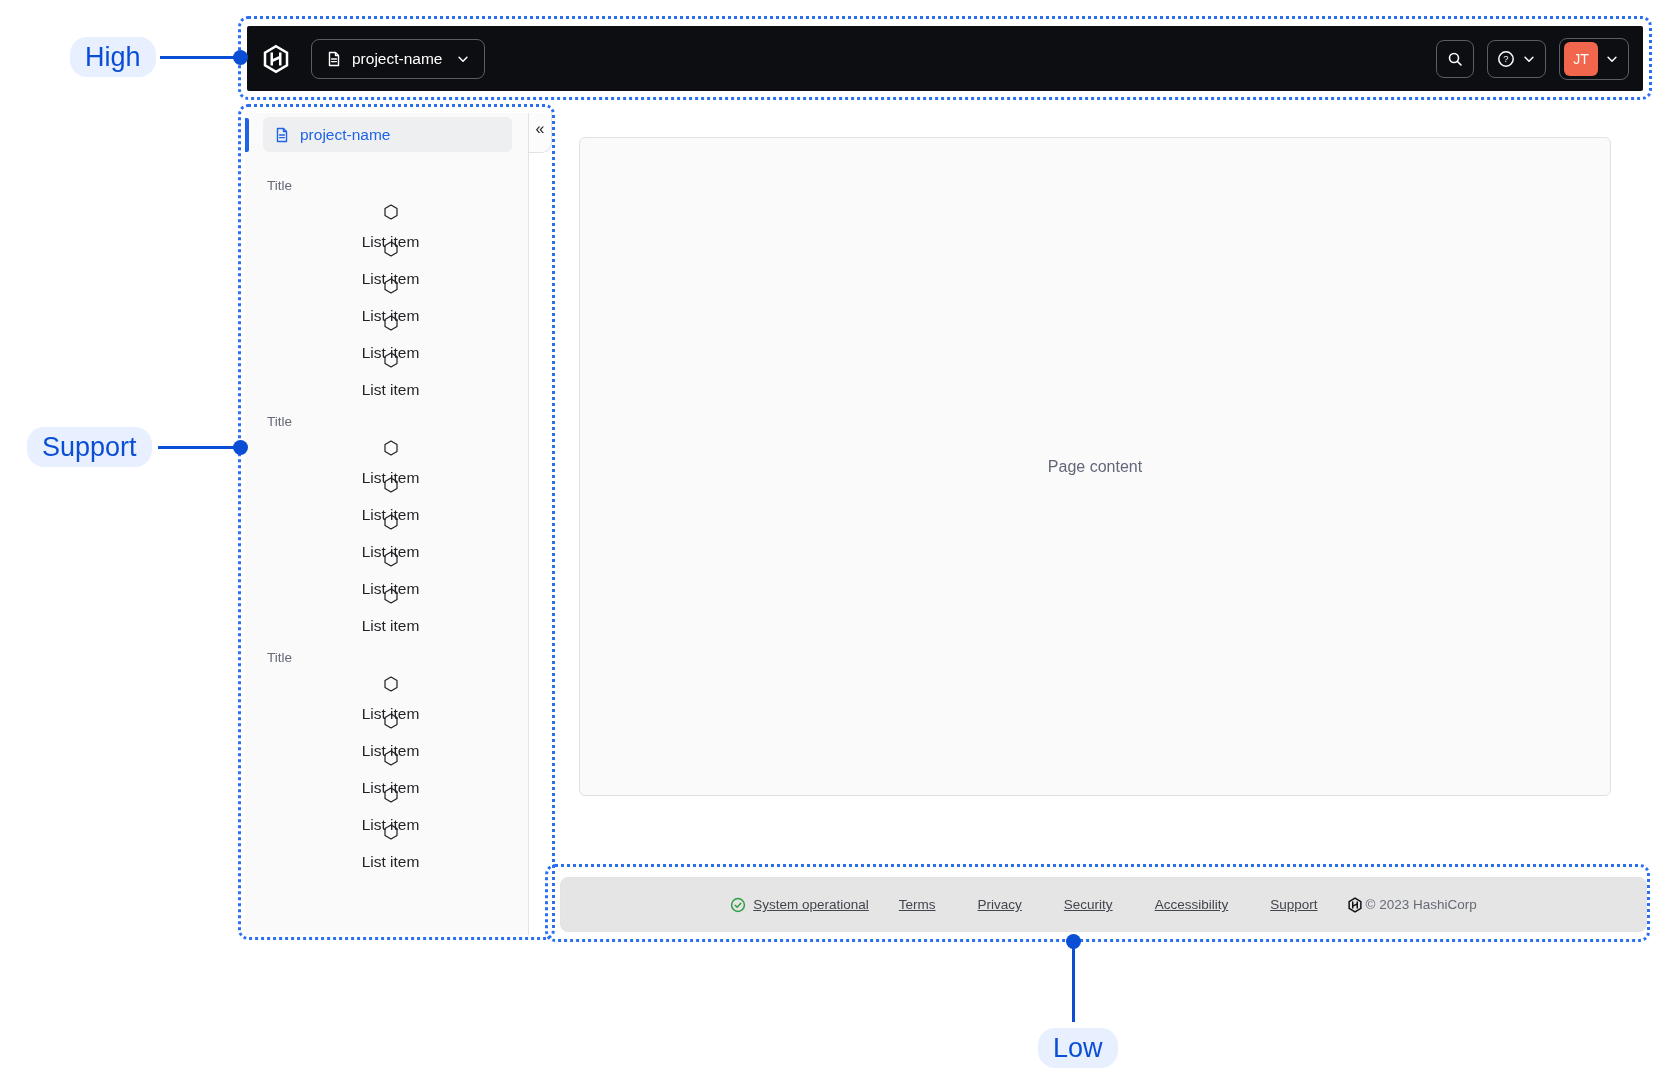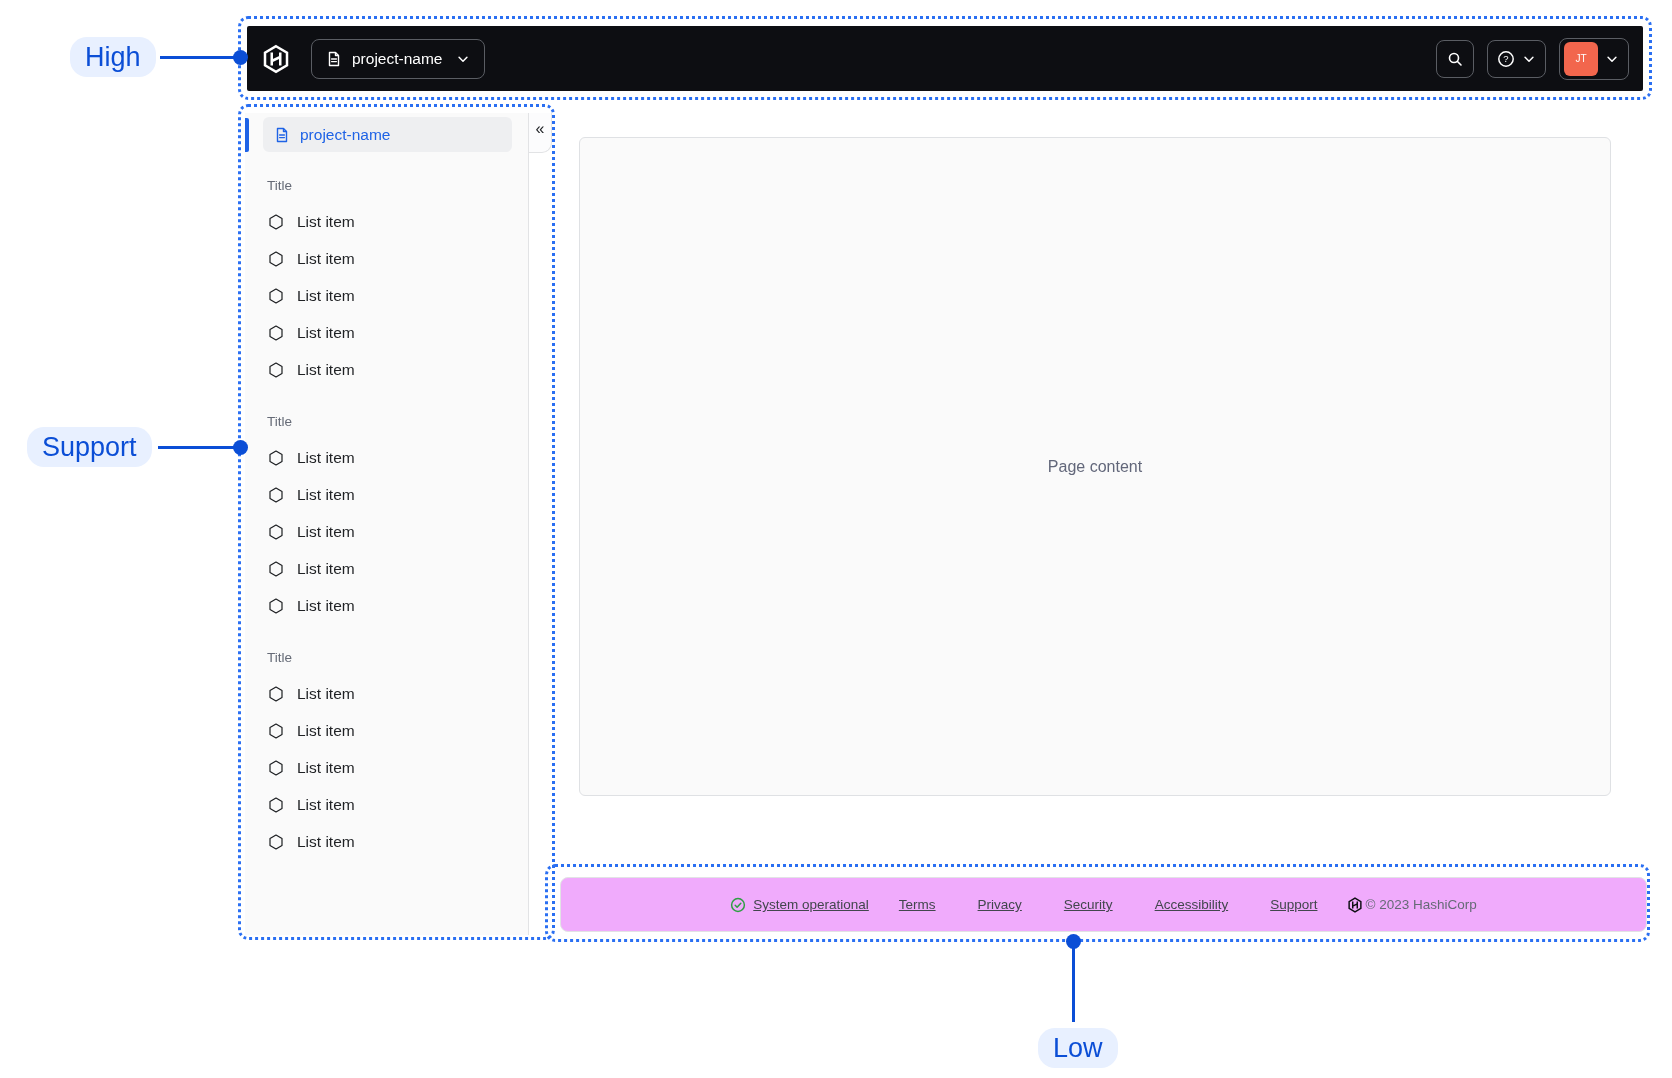--- a/index.html
+++ b/index.html
@@ -26,55 +26,55 @@
               display:flex; align-items:center; gap:10px; padding:0 14px; background:transparent;
               color:#fff; font-size:15.5px; cursor:pointer; }
   .proj-btn .chev { margin-left:4px; }
   .spacer { flex:1; }
   .nav-right { display:flex; align-items:center; gap:13px; }
   .icon-btn { height:38px; min-width:38px; border:1px solid #5A5D63; border-radius:8px;
               background:transparent; color:#fff; display:flex; align-items:center;
               justify-content:center; gap:7px; padding:0 9px; cursor:pointer; }
   .user-btn { height:42px; padding:0 9px 0 4px; }
   .avatar { width:34px; height:34px; border-radius:6px; background:#F2664D; color:#fff;
-            font-size:10px; font-weight:500; display:flex; align-items:center; justify-content:center; }
+            font-size:14px; font-weight:500; display:flex; align-items:center; justify-content:center; }
   .chev { width:14px; height:14px; }
   .svg16 { width:16px; height:16px; }
   .svg18 { width:18px; height:18px; }
 
   
   .sidebar { position:absolute; left:4px; top:6px; width:284px; height:822px;
              background:#FAFAFA; border-right:1px solid #E2E3E5; }
   .side-accent { position:absolute; left:0; top:5px; width:4px; height:34px;
                  background:#1F63E6; border-radius:0 2px 2px 0; }
   .head-item { margin:4px 16px 0 18px; height:35px; background:#EEEFF1; border-radius:6px;
                display:flex; align-items:center; gap:10px; padding:0 11px; color:#1F63E6;
                font-size:15.5px; font-weight:500; cursor:pointer; }
   .sections { padding:0 14px 0 22px; }
   .nav-section { margin-top:24px; }
   .nav-title { font-size:13.5px; font-weight:500; color:#656A76; line-height:20px; margin-bottom:7px; }
   .nav-item { display:flex; align-items:center; gap:12px; height:37px; font-size:15.5px;
-              color:#1F2124; cursor:pointer; }
+              color:#1F2124; cursor:pointer;flex-direction:column; }
   .hex { width:18px; height:18px; flex:0 0 auto; }
   .gutter { position:absolute; left:288px; top:6px; width:23px; height:822px; }
   .flap { width:100%; height:40px; background:#FCFCFD; border:1px solid #E2E3E5;
           border-top:none; border-left:none; border-radius:0 0 10px 0;
           display:flex; align-items:flex-start; justify-content:center; }
   .collapse-btn { margin-top:4px; width:21px; height:24px; border:none; background:transparent;
                   font-size:16px; color:#1C1E21; cursor:pointer; line-height:24px; }
 
   
   .content { position:absolute; left:579px; top:137px; width:1032px; height:659px;
              background:#FAFAFA; border:1px solid #DFE1E4; border-radius:6px;
              display:flex; align-items:center; justify-content:center;
              color:#62677A; font-size:16px; }
 
   
   .footer-box { position:absolute; left:12px; top:10px; width:1087px; height:55px;
-                background:#f0abfc; border:1px solid #E2E3E5; border-radius:8px;
+                background:#e5e5e5; border:1px solid #E2E3E5; border-radius:8px;
                 display:flex; align-items:center; justify-content:center; gap:30px;
                 font-size:13.5px; color:#42464D; }
   .f-status { display:flex; align-items:center; gap:7px; text-decoration:underline;
               color:#42464D; cursor:pointer; }
   .f-link { text-decoration:underline; color:#42464D; cursor:pointer; }
   .f-copy { display:flex; align-items:center; gap:2px; color:#656A76; }
   .f-logo { width:16px; height:16px; color:#0D0E12; }
   .check { width:16px; height:16px; }
 </style>
 </head>

